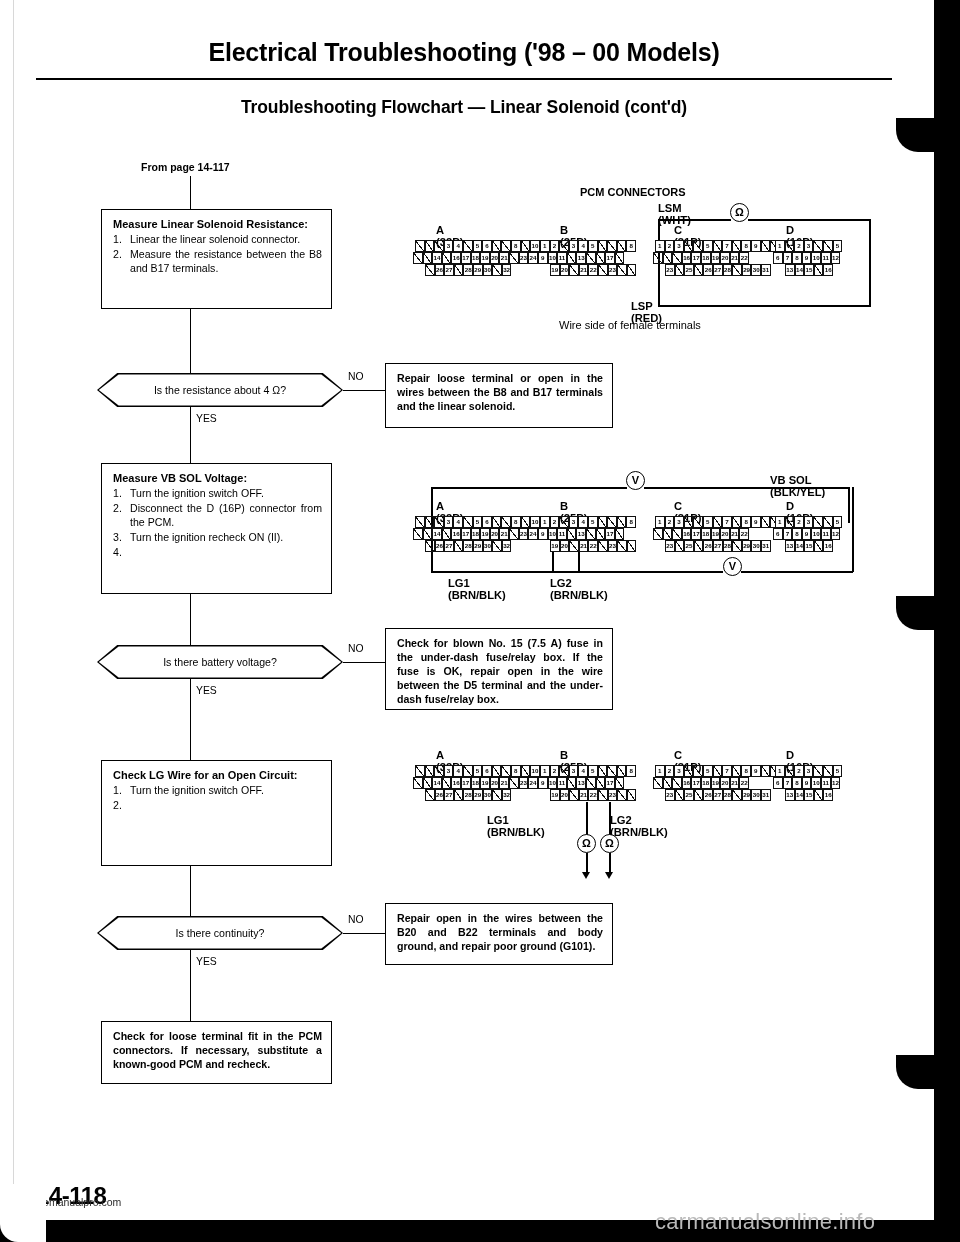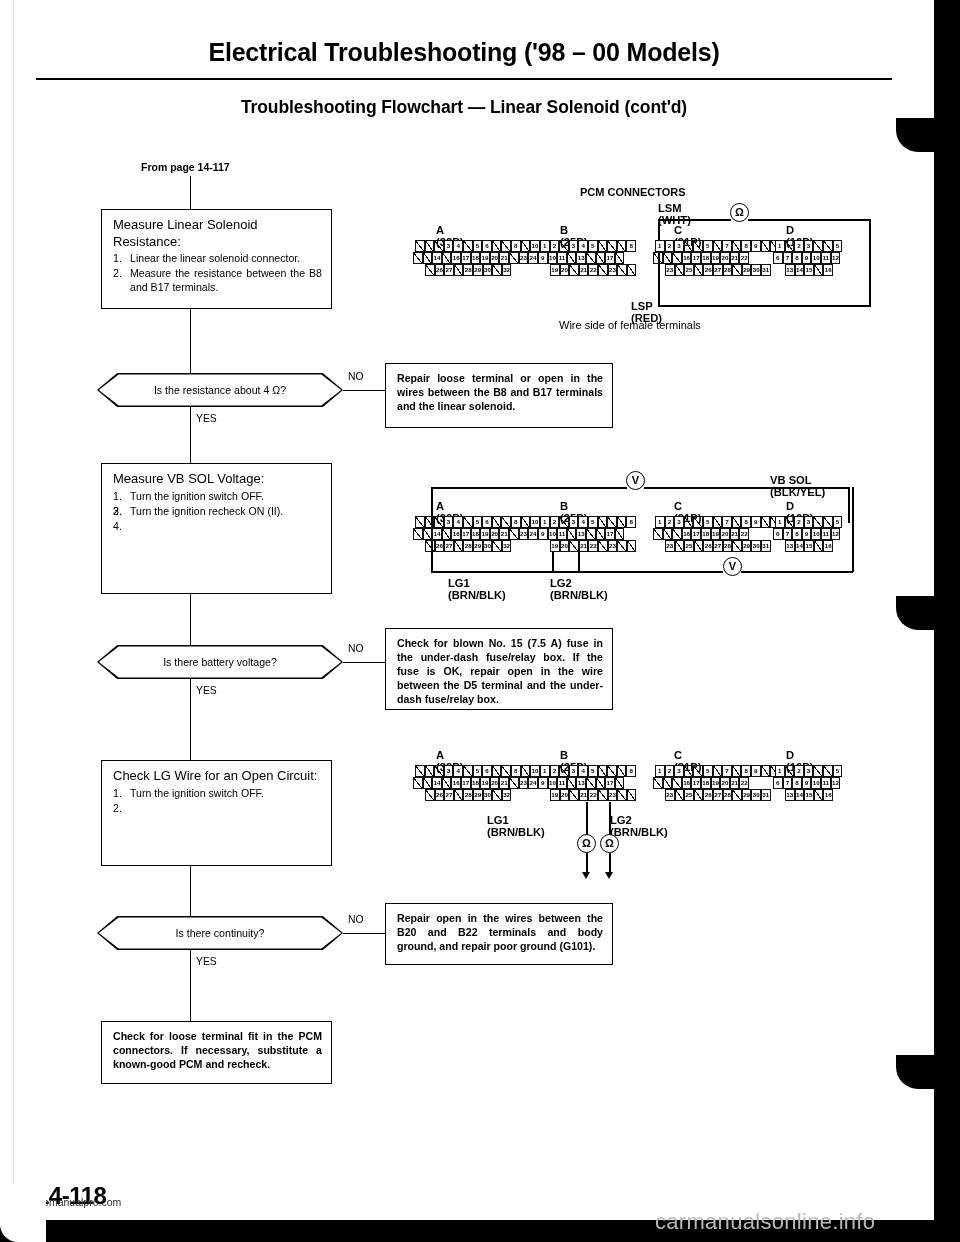--- a/index.html
+++ b/index.html
@@ -59,21 +59,21 @@
   }
 
   .vline{ position:absolute; background:#000; width:1.4px; }
   .hline{ position:absolute; background:#000; height:1.4px; }
 
   .box{
     position:absolute; border:1.5px solid #000; background:#fff;
     padding:7px 9px 8px 11px;
   }
   .box-title{
-    font-size:13px; font-weight:normal; line-height:1.28;
+    font-size:11px; font-weight:bold; line-height:1.28;
     margin-bottom:1px;
   }
   .ol{ margin:0; padding:0; list-style:none; }
   .ol li{
     font-size:10.6px; line-height:1.33; position:relative;
     padding-left:17px; margin-top:1px;
     text-align:justify;
   }
   .ol li .num{ position:absolute; left:0; top:0; }
 
@@ -187,21 +187,21 @@
 <div class="vline" style="left:190px; top:407px; height:56px;"></div>
 
 <div class="box" style="left:385px; top:363px; width:228px; height:65px;">
   <div class="btext jfy">Repair loose terminal or open in the wires between the B8 and B17 terminals and the linear solenoid.</div>
 </div>
 
 <div class="box" style="left:101px; top:463px; width:231px; height:131px;">
   <div class="box-title">Measure VB SOL Voltage:</div>
   <ul class="ol">
     <li><span class="num">1.</span><span>Turn the ignition switch OFF.</span></li>
-    <li><span class="num">2.</span></li>
+    <li><span class="num">2.</span><span>Disconnect the D (16P) connector from the PCM.</span></li>
     <li><span class="num">3.</span><span>Turn the ignition recheck ON (II).</span></li>
     <li><span class="num">4.</span></li>
   </ul>
 </div>
 
 <div class="vline" style="left:190px; top:594px; height:51px;"></div>
 
 <div class="dec" style="left:97px; top:645px; width:246px;">
   <div class="hex"></div>
   <div class="hexin"></div>

